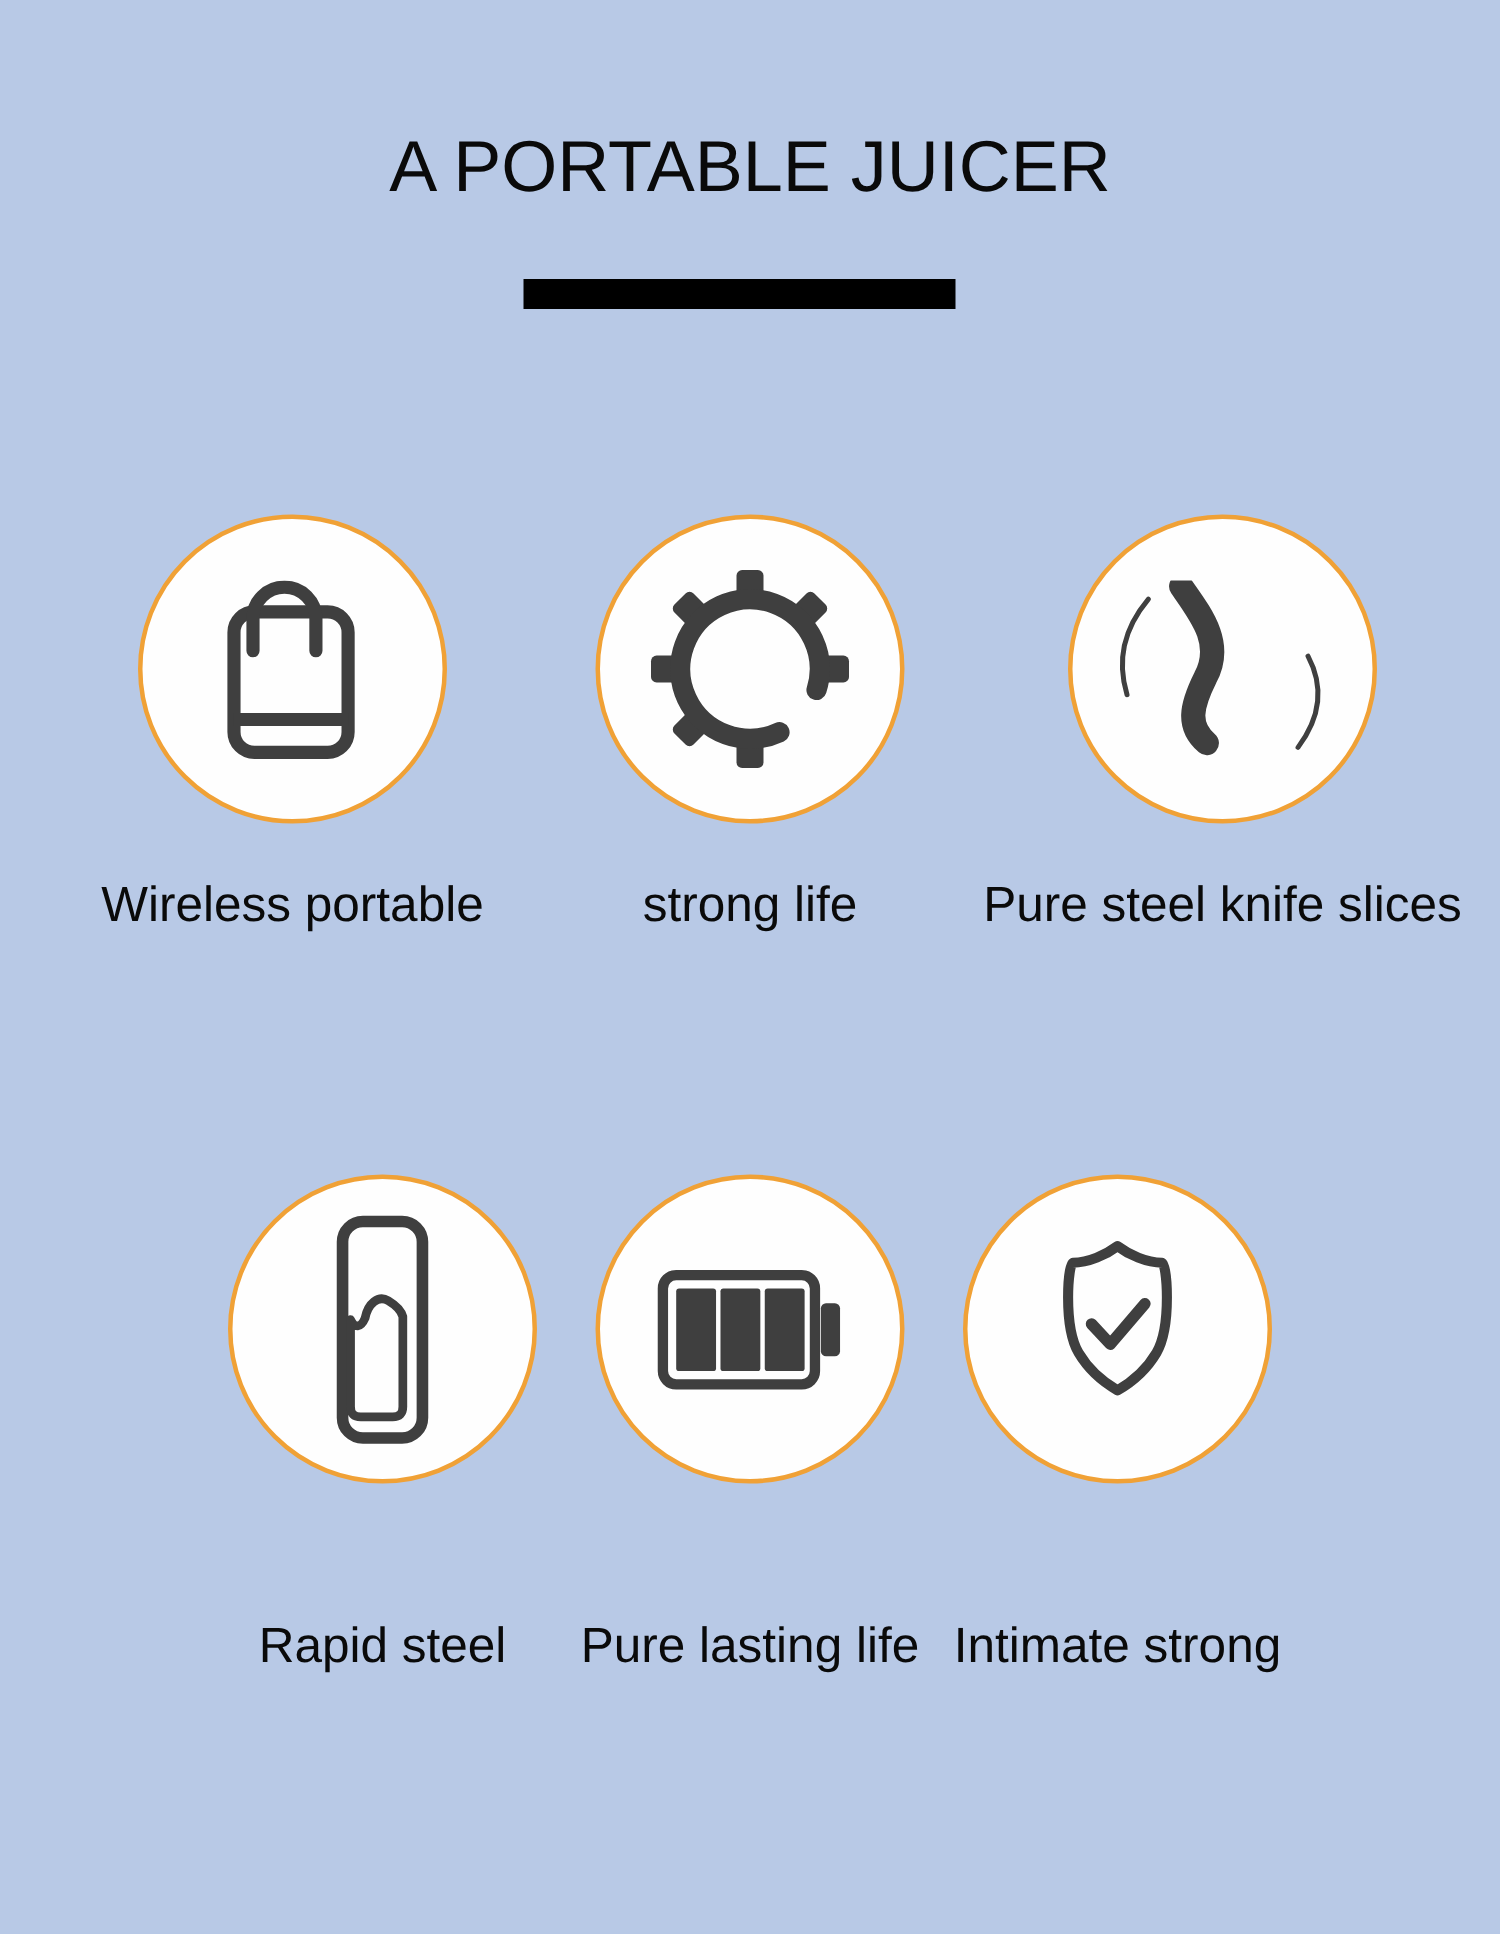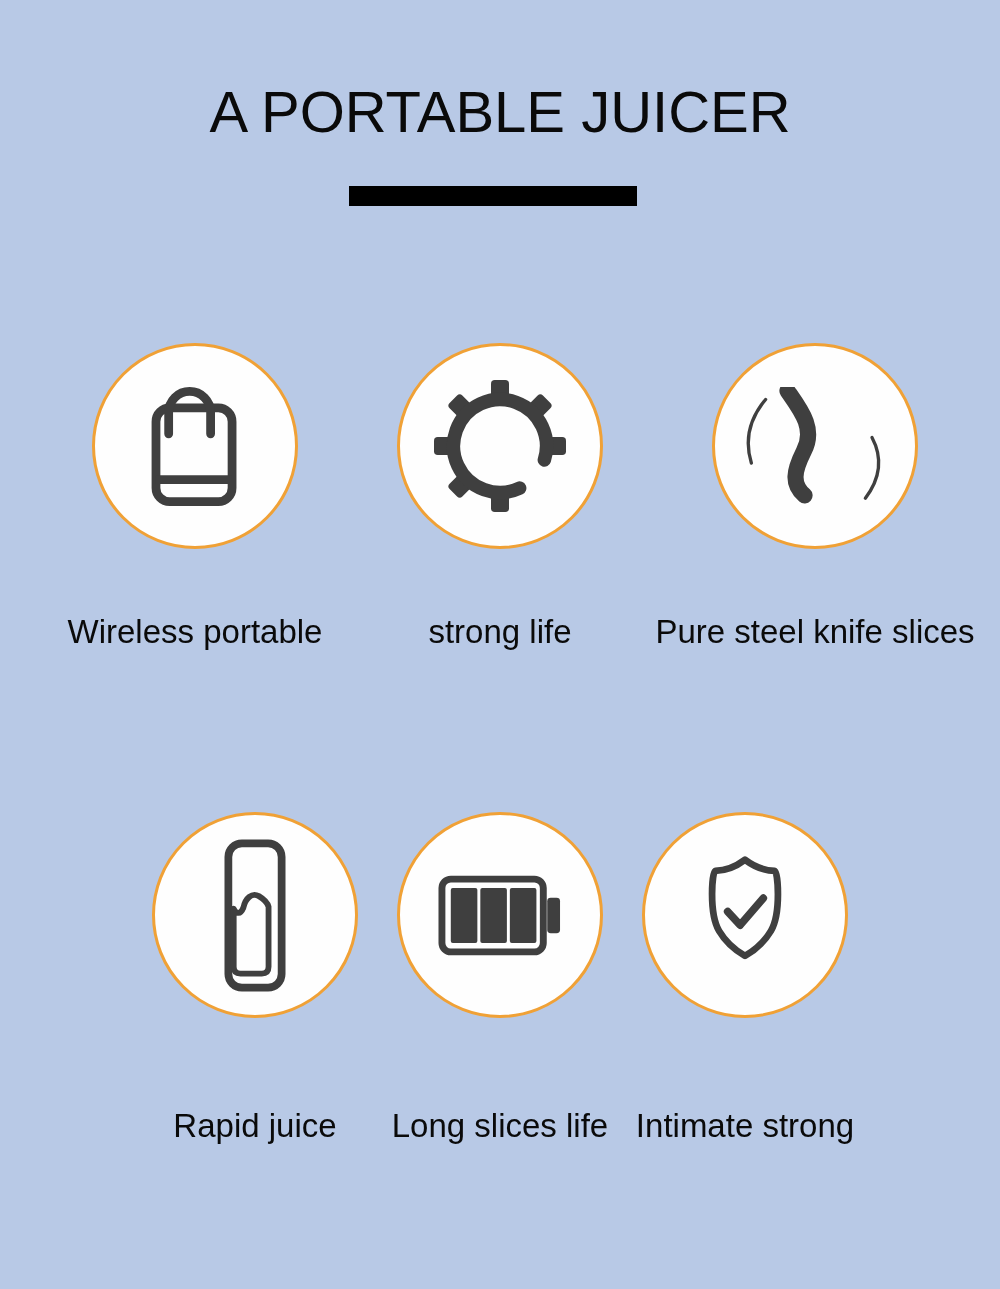--- a/index.html
+++ b/index.html
@@ -7,21 +7,21 @@
     width: 1000px;
     height: 1289px;
     background: #b8c9e6;
     font-family: "Liberation Sans", sans-serif;
     overflow: hidden;
     position: relative;
   }
   .title {
     margin: 78px 0 0 0;
     text-align: center;
-    font-size: 58px;
+    font-size: 48px;
     line-height: 68px;
     font-weight: 400;
     letter-spacing: 0px;
     color: #0a0a0a;
     white-space: nowrap;
   }
   .divider {
     width: 288px;
     height: 20px;
     background: #000000;
@@ -49,21 +49,21 @@
     height: 200px;
     border-radius: 50%;
     background: #fefefe;
     border: 3px solid #f0a136;
     display: flex;
     align-items: center;
     justify-content: center;
     box-sizing: content-box;
   }
   .label {
-    margin-top: 63px;
+    margin-top: 34px;
     font-size: 33px;
     line-height: 40px;
     color: #0a0a0a;
     white-space: nowrap;
   }
   .row2 .label { margin-top: 88px; }
   svg { display: block; }
 </style>
 </head>
 <body>
@@ -118,36 +118,36 @@
 
 <div class="row row2">
 
   <div class="feature">
     <div class="circle">
       <svg viewBox="0 0 64 158" width="62" height="153" fill="none" stroke="#3f3f3f">
         <rect x="4.5" y="4.5" width="55" height="149" rx="14" stroke-width="8"></rect>
         <path d="M10,72 C13,78 17,78 20,71 C22,61 29,55 36,59 C41,62 45,66 46,70 L46,132 Q46,139 39,139 L17,139 Q10,139 10,132 Z" stroke-width="6" stroke-linejoin="round"></path>
       </svg>
     </div>
-    <div class="label">Rapid juice</div>
+    <div class="label">Rapid steel</div>
   </div>
 
   <div class="feature">
     <div class="circle">
       <svg viewBox="0 0 126 82" width="124" height="81">
         <rect x="4" y="4" width="103" height="74" rx="9" fill="none" stroke="#3f3f3f" stroke-width="7"></rect>
         <g fill="#3f3f3f">
           <rect x="13" y="13" width="27" height="56" rx="2"></rect>
           <rect x="43" y="13" width="27" height="56" rx="2"></rect>
           <rect x="73" y="13" width="27" height="56" rx="2"></rect>
           <rect x="111" y="23" width="13" height="36" rx="3.5"></rect>
         </g>
       </svg>
     </div>
-    <div class="label">Long slices life</div>
+    <div class="label">Pure lasting life</div>
   </div>
 
 
   <div class="feature">
     <div class="circle">
       <svg viewBox="0 0 110 130" width="106" height="125" fill="none" stroke="#3f3f3f">
         <path d="M55,7 C47,13 35,18.5 24,18.5 C21,18.5 17,62 28,81 C36,94.5 48,103 55,107 C62,103 74,94.5 82,81 C93,62 89,18.5 86,18.5 C75,18.5 63,13 55,7 Z" stroke-width="7" stroke-linejoin="round"></path>
         <path d="M37,61 L50,75 L74,47" stroke-width="8" stroke-linecap="round" stroke-linejoin="round"></path>
       </svg>
     </div>

